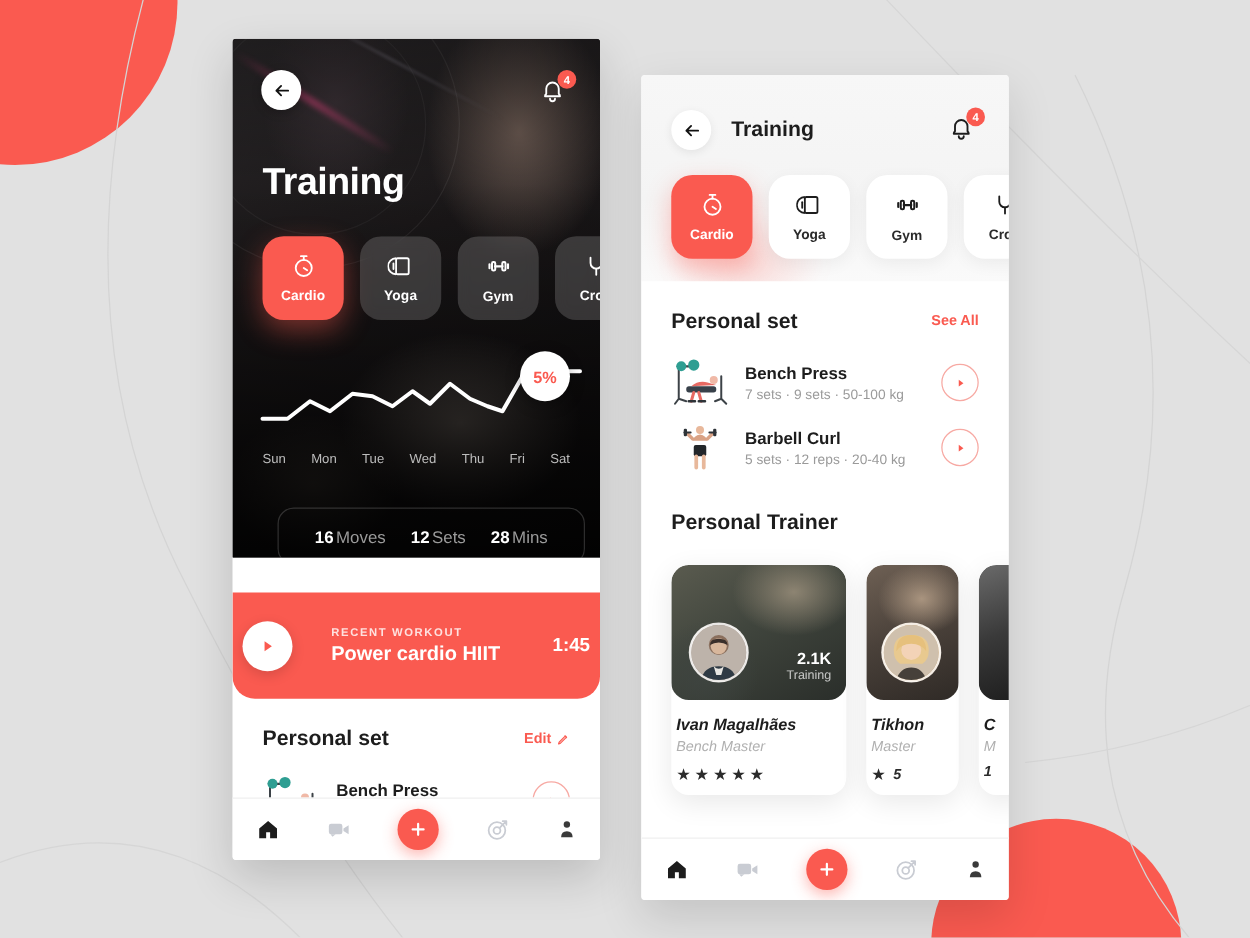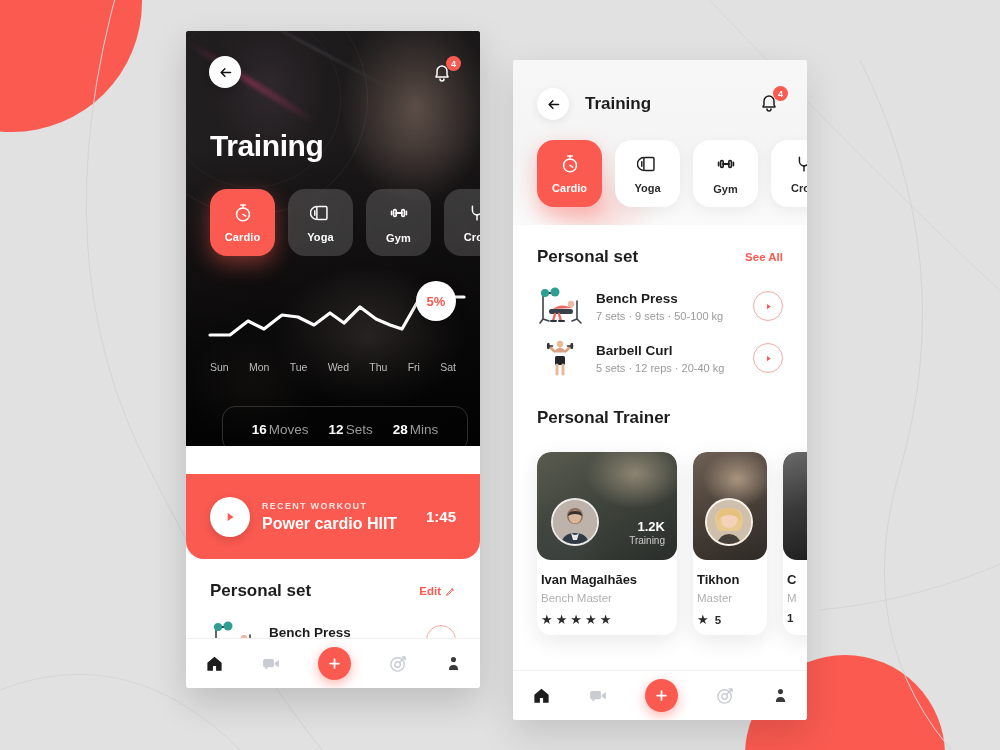--- a/index.html
+++ b/index.html
@@ -121,21 +121,21 @@
     position:absolute;left:24px;top:375px;width:246px;height:46px;
     border:1px solid rgba(255,255,255,.17);border-radius:13px;
     display:flex;align-items:center;justify-content:center;gap:20px;box-sizing:border-box;margin-left:12px;
   }
   .stat{font-size:13.5px;color:#9b9b9b;}
   .stat b{color:#fff;font-weight:bold;margin-right:2px;}
 
   .recent{
     position:absolute;left:0;top:443px;width:100%;height:85px;
     background:#fa5a50;border-radius:0 0 18px 18px;
-    display:flex;align-items:center;padding:0 24px;box-sizing:border-box;gap:12px;
+    display:flex;align-items:center;padding:0 8px;box-sizing:border-box;gap:31px;
   }
   .play-circle{
     width:40px;height:40px;border-radius:50%;background:#fff;flex:none;
     display:flex;align-items:center;justify-content:center;cursor:pointer;
     box-shadow:0 3px 10px rgba(0,0,0,.15);
   }
   .recent-txt{flex:1;}
   .recent-kicker{font-size:9px;letter-spacing:1.3px;color:rgba(255,255,255,.82);font-weight:bold;}
   .recent-title{font-size:16px;font-weight:bold;color:#fff;margin-top:4px;}
   .recent-time{font-size:15px;font-weight:bold;color:#fff;text-align:right;}
@@ -227,21 +227,21 @@
     position:absolute;left:14px;bottom:14px;width:44px;height:44px;border-radius:50%;
     border:2px solid rgba(255,255,255,.8);overflow:hidden;
     background:linear-gradient(165deg,#c8bdb4,#8a7e74);
   }
   .avatar.a2{background:linear-gradient(165deg,#e8d6b8,#c49a6a);}
   .followers{
     position:absolute;right:12px;bottom:14px;text-align:right;color:#fff;
   }
   .f-num{font-size:13px;font-weight:bold;}
   .f-lbl{font-size:10px;color:rgba(255,255,255,.72);margin-top:1px;}
-  .tinfo{padding:12px 4px 8px 4px;}
+  .tinfo{padding:12px 4px 8px 4px;font-style:italic;}
   .tname{font-size:13px;font-weight:bold;color:#1d1d1d;white-space:nowrap;}
   .trole{font-size:11.5px;color:#b0b0b0;margin-top:5px;white-space:nowrap;}
   .stars{margin-top:8px;display:flex;align-items:center;gap:3px;color:#2b2b2b;font-size:13px;}
   .stars .cnt{font-size:11.5px;font-weight:bold;color:#2b2b2b;margin-left:3px;}
 </style>
 </head>
 <body>
 
 <div id="bg-decor">
   <div class="circle-tl"></div>
@@ -553,21 +553,21 @@
           <svg width="44" height="44" viewBox="0 0 44 44">
             <rect width="44" height="44" fill="#bdb3aa"></rect>
             <circle cx="22" cy="16" r="8" fill="#8a6f5d"></circle>
             <circle cx="22" cy="17" r="6.4" fill="#d8b79c"></circle>
             <path d="M22 11 q7 0 7 5 q-3-2 -7-2 q-4 0 -7 2 q0-5 7-5z" fill="#3a2f2a"></path>
             <path d="M8 44 q2-11 14-11 t14 11 z" fill="#2f3a44"></path>
             <path d="M18 33 q4 4 8 0 l-2 7 h-4 z" fill="#e8e6e2"></path>
           </svg>
         </div>
         <div class="followers">
-          <div class="f-num">1.2K</div>
+          <div class="f-num">2.1K</div>
           <div class="f-lbl">Training</div>
         </div>
       </div>
       <div class="tinfo">
         <div class="tname">Ivan Magalhães</div>
         <div class="trole">Bench Master</div>
         <div class="stars">
           <span>★</span>
           <span>★</span>
           <span>★</span>

